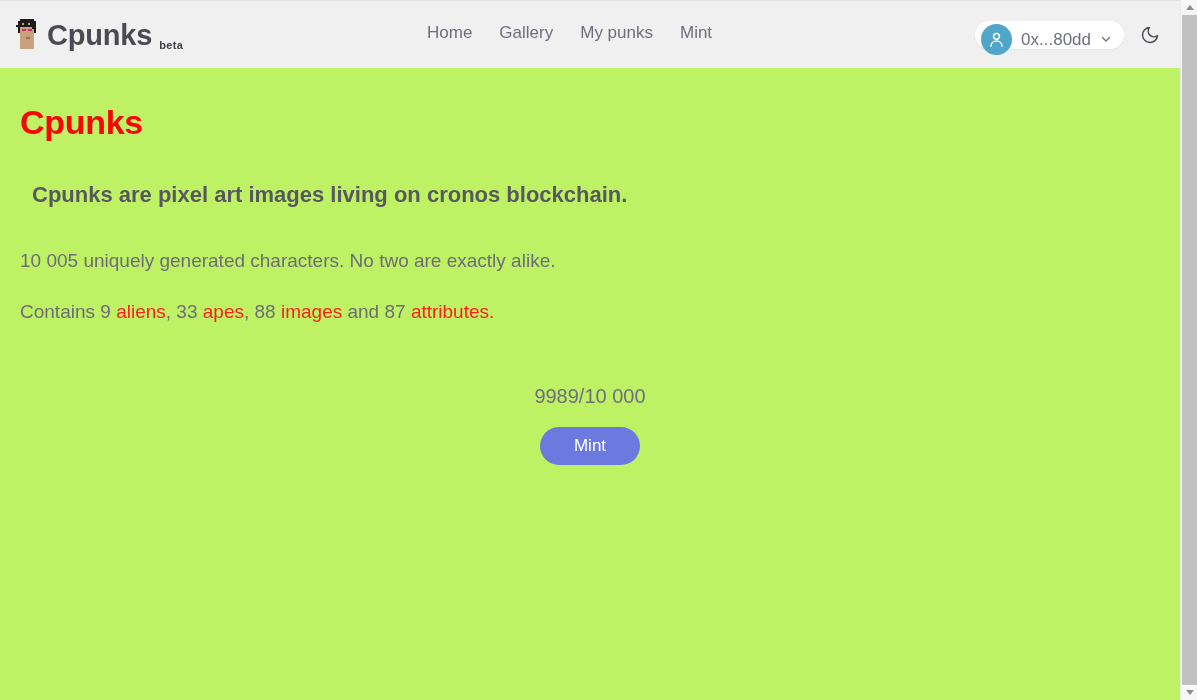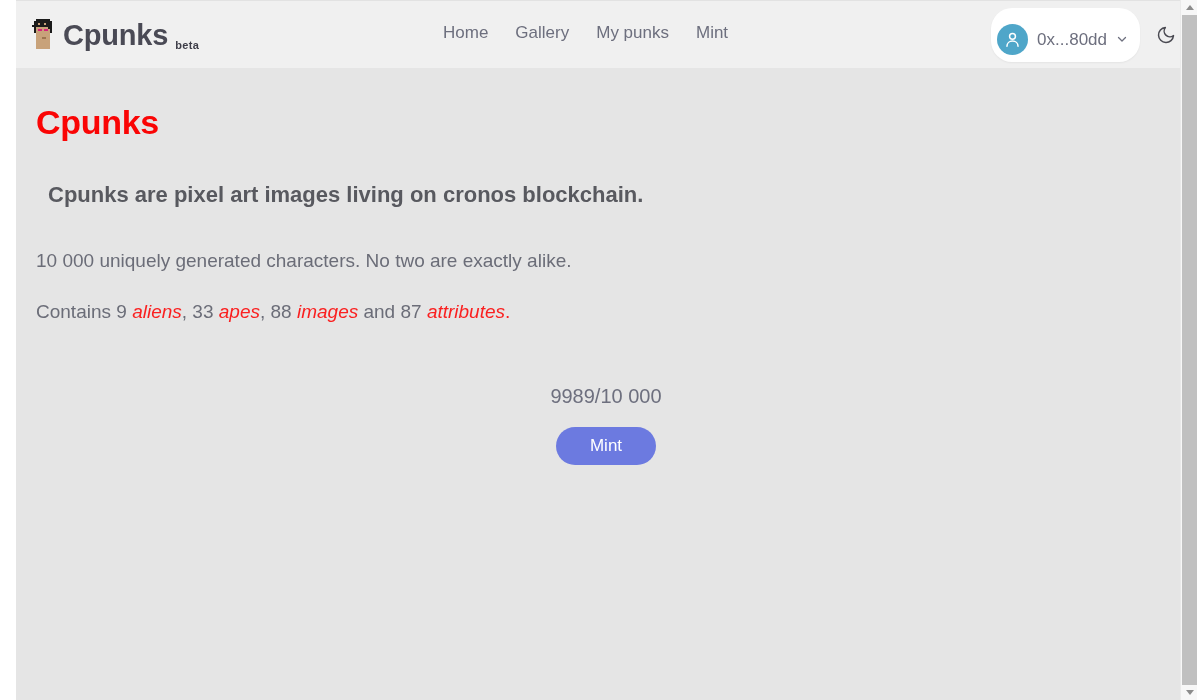--- a/index.html
+++ b/index.html
@@ -18,24 +18,24 @@
     position: relative;
     width: 1197px;
     height: 700px;
     background: #ffffff;
     overflow: hidden;
   }
 
   .page {
     position: absolute;
     top: 0;
-    left: 16px;
+    left: 0;
     width: 1180px;
     height: 700px;
-    background: #e5e5e5;
+    background: #bef264;
   }
 
   
   .header {
     position: relative;
     height: 68px;
     width: 1180px;
     background: #f0f0f0;
     border-top: 1px solid #e2e2e2;
     display: flex;
@@ -103,21 +103,21 @@
     align-items: center;
     gap: 10px;
   }
 
   .wallet {
     display: flex;
     align-items: center;
     gap: 9px;
     background: #ffffff;
     border-radius: 21px;
-    height: 54px;
+    height: 28px;
     padding: 8px 12px 0 6px;
     cursor: pointer;
     box-shadow: 0 1px 2px rgba(0,0,0,0.05);
   }
 
   .wallet-avatar {
     width: 31px;
     height: 31px;
     border-radius: 50%;
     background: #4fa6c9;
@@ -186,21 +186,20 @@
   }
 
   .para.contains {
     padding-top: 26px;
   }
 
   .hl {
     color: #fa2020;
     text-decoration: none;
     cursor: pointer;
-    font-style: italic;
   }
 
   .dot-red { color: #fa2020; }
 
   .mint-block {
     margin-top: 62px;
     text-align: center;
   }
 
   .counter {
@@ -348,21 +347,21 @@
 
       </div>
     </div>
 
     <div class="main">
 
       <h1 class="title">Cpunks</h1>
 
       <h2 class="subtitle">Cpunks are pixel art images living on cronos blockchain.</h2>
 
-      <p class="para">10 000 uniquely generated characters. No two are exactly alike.</p>
+      <p class="para">10 005 uniquely generated characters. No two are exactly alike.</p>
 
       <p class="para contains"><span>Contains 9 </span><a href="#" class="hl">aliens</a><span>, 33 </span><a href="#" class="hl">apes</a><span>, 88 </span><a href="#" class="hl">images</a><span> and 87 </span><a href="#" class="hl">attributes</a><span class="dot-red">.</span></p>
 
       <div class="mint-block">
         <div class="counter">9989/10 000</div>
         <button class="mint-button">Mint</button>
       </div>
 
     </div>
   </div>

